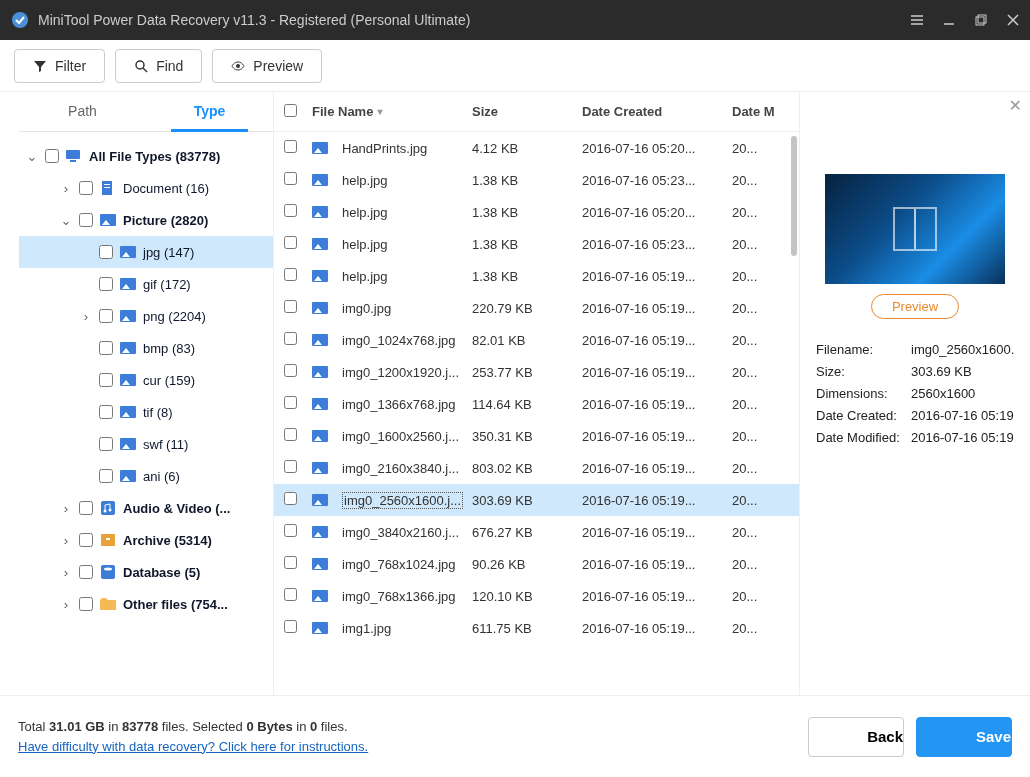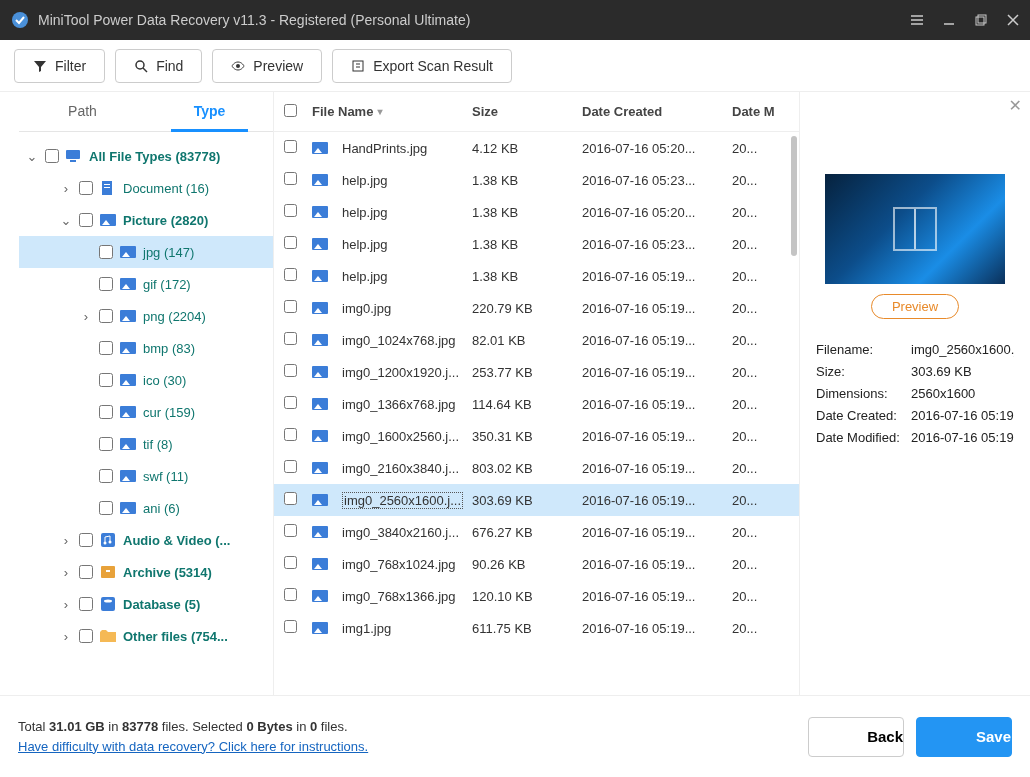--- a/index.html
+++ b/index.html
@@ -17,21 +17,21 @@
   .tabs { display:flex; border-bottom:1px solid #e5e5e5; height:40px;}
   .tab { flex:1; text-align:center; line-height:38px; font-size:14px; cursor:pointer; color:#666; position:relative;}
   .tab.active { color:#1890ff; font-weight:600;}
   .tab.active::after{content:"";position:absolute;left:20%;right:20%;bottom:-1px;height:3px;background:#1890ff;}
   .tree { flex:1; overflow-y:auto; padding:8px 0;}
   .tree-row { display:flex; align-items:center; height:32px; padding-left:6px; gap:6px; cursor:pointer; white-space:nowrap;}
   .tree-row.selected { background:#cfe8fb;}
   .tree-row .chev{width:14px;display:flex;justify-content:center;color:#666;}
   .tree-row input[type=checkbox]{width:14px;height:14px;}
   .tree-row .ficon{width:18px;height:16px;display:flex;align-items:center;justify-content:center;}
-  .tree-row .label{font-size:13px;color:#0f766e;}
+  .tree-row .label{font-size:13px;color:#0f172a;}
   .tree-row.bold .label{font-weight:700;}
   .center { flex:1; display:flex; flex-direction:column; border-right:1px solid #eee; position:relative;}
   .thead { display:flex; align-items:center; height:40px; padding:0 10px; border-bottom:1px solid #eee; font-weight:600; color:#444; font-size:13px;}
   .thead .col-check{width:28px;}
   .thead .col-name{width:160px; display:flex; align-items:center; gap:4px;}
   .thead .col-size{width:110px;}
   .thead .col-created{width:150px;}
   .thead .col-mod{width:50px;}
   .tbody { flex:1; overflow-y:hidden; position:relative;}
   .trow { display:flex; align-items:center; height:32px; padding:0 10px; font-size:13px; color:#333;}
@@ -114,27 +114,20 @@
       </svg>
       <span>Find</span>
     </button>
   <button class="tbtn">
       <svg viewBox="0 0 14 14">
         <path d="M1 7s2-4 6-4 6 4 6 4-2 4-6 4-6-4-6-4z" stroke="#333" fill="none"></path>
         <circle cx="7" cy="7" r="2" fill="#333"></circle>
       </svg>
       <span>Preview</span>
     </button>
-  <button class="tbtn">
-      <svg viewBox="0 0 14 14">
-        <rect x="2" y="2" width="10" height="10" stroke="#333" fill="none"></rect>
-        <path d="M5 5h4M5 8h4" stroke="#333"></path>
-      </svg>
-      <span>Export Scan Result</span>
-    </button>
 </div>
 
 <div class="content">
   <div class="sidebar">
     <div class="tabs">
       <div class="tab">Path</div>
       <div class="tab active">Type</div>
     </div>
     <div class="tree">
       <div class="tree-row bold" style="padding-left:6px">
@@ -195,27 +188,20 @@
           <span class="ficon">
             <span class="imgico"></span>
           </span>
           <span class="label">bmp (83)</span>
         </div>
       <div class="tree-row" style="padding-left:80px">
           <input type="checkbox" style="">
           <span class="ficon">
             <span class="imgico"></span>
           </span>
-          <span class="label">ico (30)</span>
-        </div>
-      <div class="tree-row" style="padding-left:80px">
-          <input type="checkbox" style="">
-          <span class="ficon">
-            <span class="imgico"></span>
-          </span>
           <span class="label">cur (159)</span>
         </div>
       <div class="tree-row" style="padding-left:80px">
           <input type="checkbox" style="">
           <span class="ficon">
             <span class="imgico"></span>
           </span>
           <span class="label">tif (8)</span>
         </div>
       <div class="tree-row" style="padding-left:80px">

